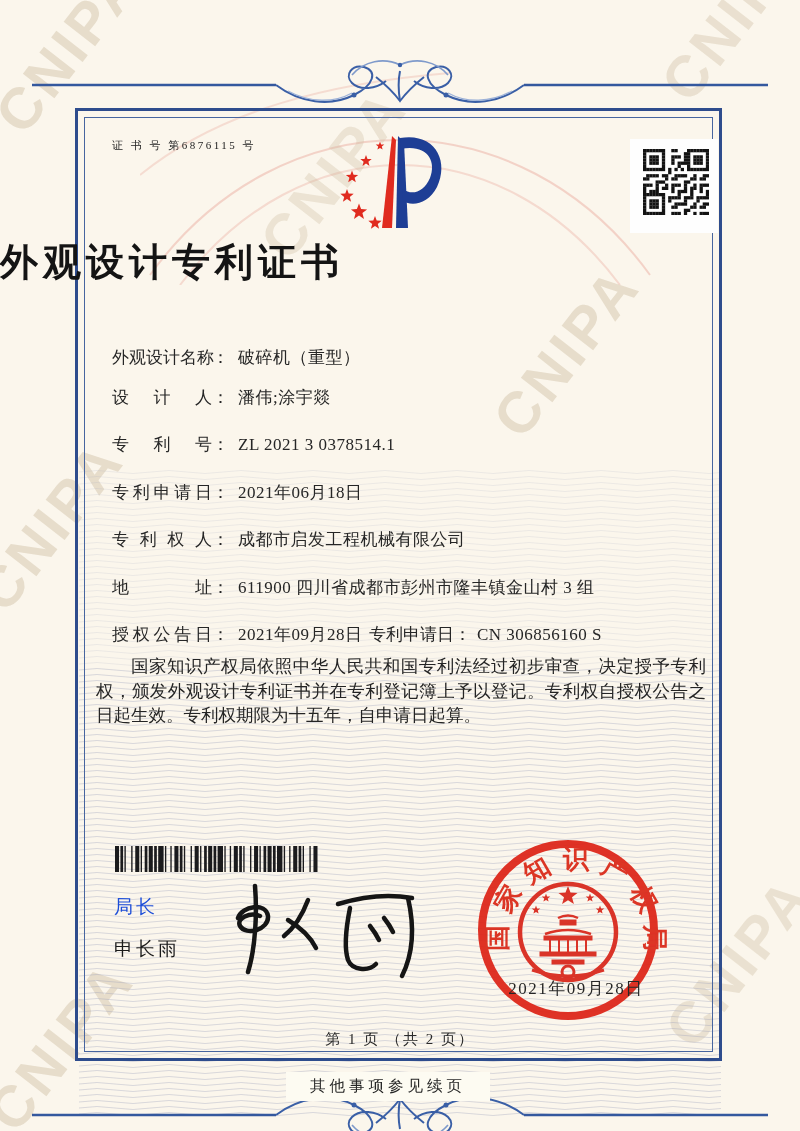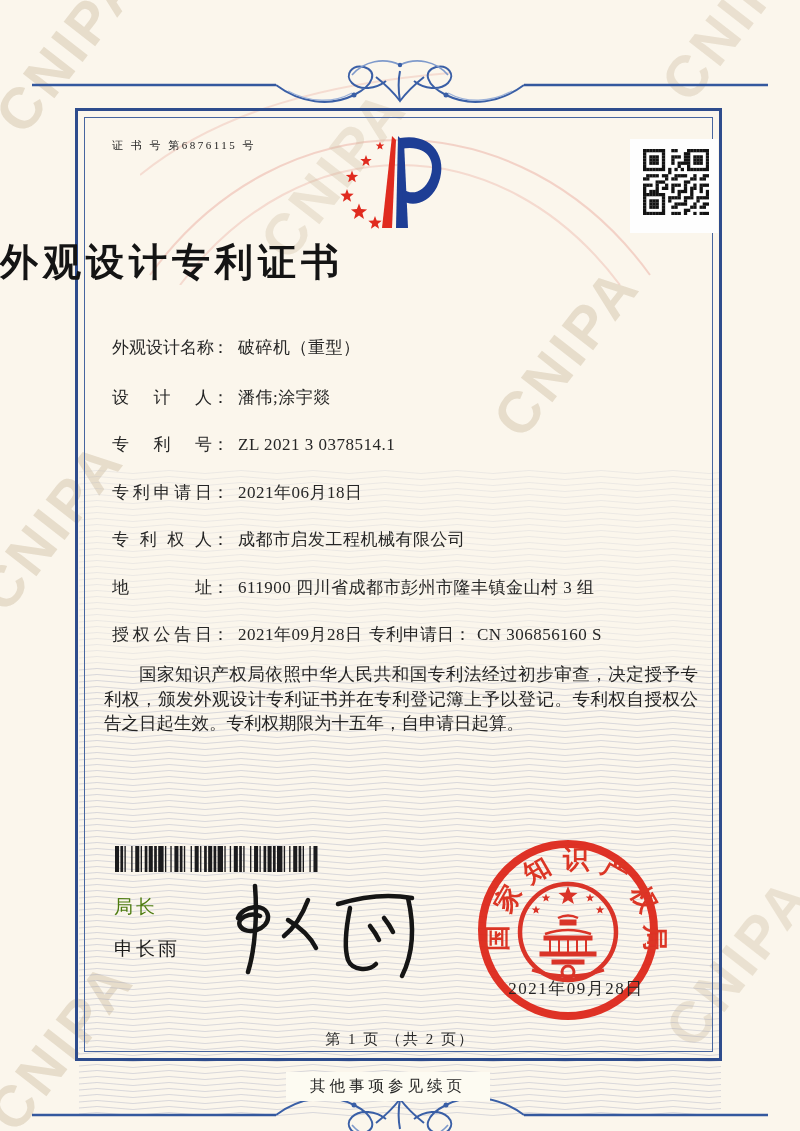--- a/index.html
+++ b/index.html
@@ -24,24 +24,24 @@
   .title{position:absolute;left:0;right:0;top:237px;text-align:left;
       font-size:38px;font-weight:700;letter-spacing:5px;color:#141414;}
 
   .frow{position:absolute;left:112px;font-size:17px;color:#262626;white-space:nowrap;}
   .flabel{display:inline-block;width:100px;text-align:justify;text-align-last:justify;vertical-align:bottom;}
   .fvalue{margin-left:9px;letter-spacing:0.5px;}
   .f2{position:absolute;left:257px;top:0;}
   .f2 .fvalue{margin-left:6px;}
 
   .paras{position:absolute;left:96px;top:654px;width:610px;}
-  .paras p{margin:8px;font-size:17.5px;line-height:24.5px;text-indent:2em;
+  .paras p{margin:0;font-size:17.5px;line-height:24.5px;text-indent:2em;
       text-align:justify;color:#242424;}
 
-  .sig-title{position:absolute;left:114px;top:894px;font-size:19px;letter-spacing:3px;color:#4d7c0f;}
+  .sig-title{position:absolute;left:114px;top:894px;font-size:19px;letter-spacing:3px;color:#1d4ed8;}
   .sig-name{position:absolute;left:114px;top:936px;font-size:19px;letter-spacing:3px;color:#1a1a1a;}
 
   
   .seal{position:absolute;left:478px;top:840px;width:196px;height:196px;opacity:0.93;}
   .seal-ring{position:absolute;left:0;top:0;width:180px;height:180px;
       border:8px solid #dd2417;border-radius:50%;}
   .seal-ch{position:absolute;left:50%;top:50%;width:28px;height:30px;margin:-15px 0 0 -14px;
       text-align:center;font-size:26px;font-weight:700;color:#da2817;line-height:30px;}
   .sc0{transform:rotate(-90deg) translateY(-78px);}
   .sc1{transform:rotate(-60deg) translateY(-78px);}
@@ -452,21 +452,21 @@
       <rect x="34.57" y="62.86" width="3.29" height="3.29" fill="#131313"></rect>
       <rect x="40.86" y="62.86" width="3.29" height="3.29" fill="#131313"></rect>
       <rect x="50.29" y="62.86" width="3.29" height="3.29" fill="#131313"></rect>
       <rect x="56.57" y="62.86" width="3.29" height="3.29" fill="#131313"></rect>
       <rect x="59.71" y="62.86" width="3.29" height="3.29" fill="#131313"></rect>
       <rect x="62.86" y="62.86" width="3.29" height="3.29" fill="#131313"></rect>
     </svg>
 
   <div class="title" data-name="certificate-title">外观设计专利证书</div>
 
-  <div class="frow" style="top:336px" data-name="field-design-name">
+  <div class="frow" style="top:346px" data-name="field-design-name">
     <span class="flabel" data-name="field-label">外观设计名称</span><span data-name="field-colon">：</span><span class="fvalue" data-name="field-value">破碎机（重型）</span>
   </div>
   <div class="frow" style="top:386px" data-name="field-designer">
     <span class="flabel" data-name="field-label">设计人</span><span data-name="field-colon">：</span><span class="fvalue" data-name="field-value">潘伟;涂宇燚</span>
   </div>
   <div class="frow" style="top:433px" data-name="field-patent-number">
     <span class="flabel" data-name="field-label">专利号</span><span data-name="field-colon">：</span><span class="fvalue" data-name="field-value">ZL 2021 3 0378514.1</span>
   </div>
   <div class="frow" style="top:481px" data-name="field-application-date">
     <span class="flabel" data-name="field-label">专利申请日</span><span data-name="field-colon">：</span><span class="fvalue" data-name="field-value">2021年06月18日</span>

